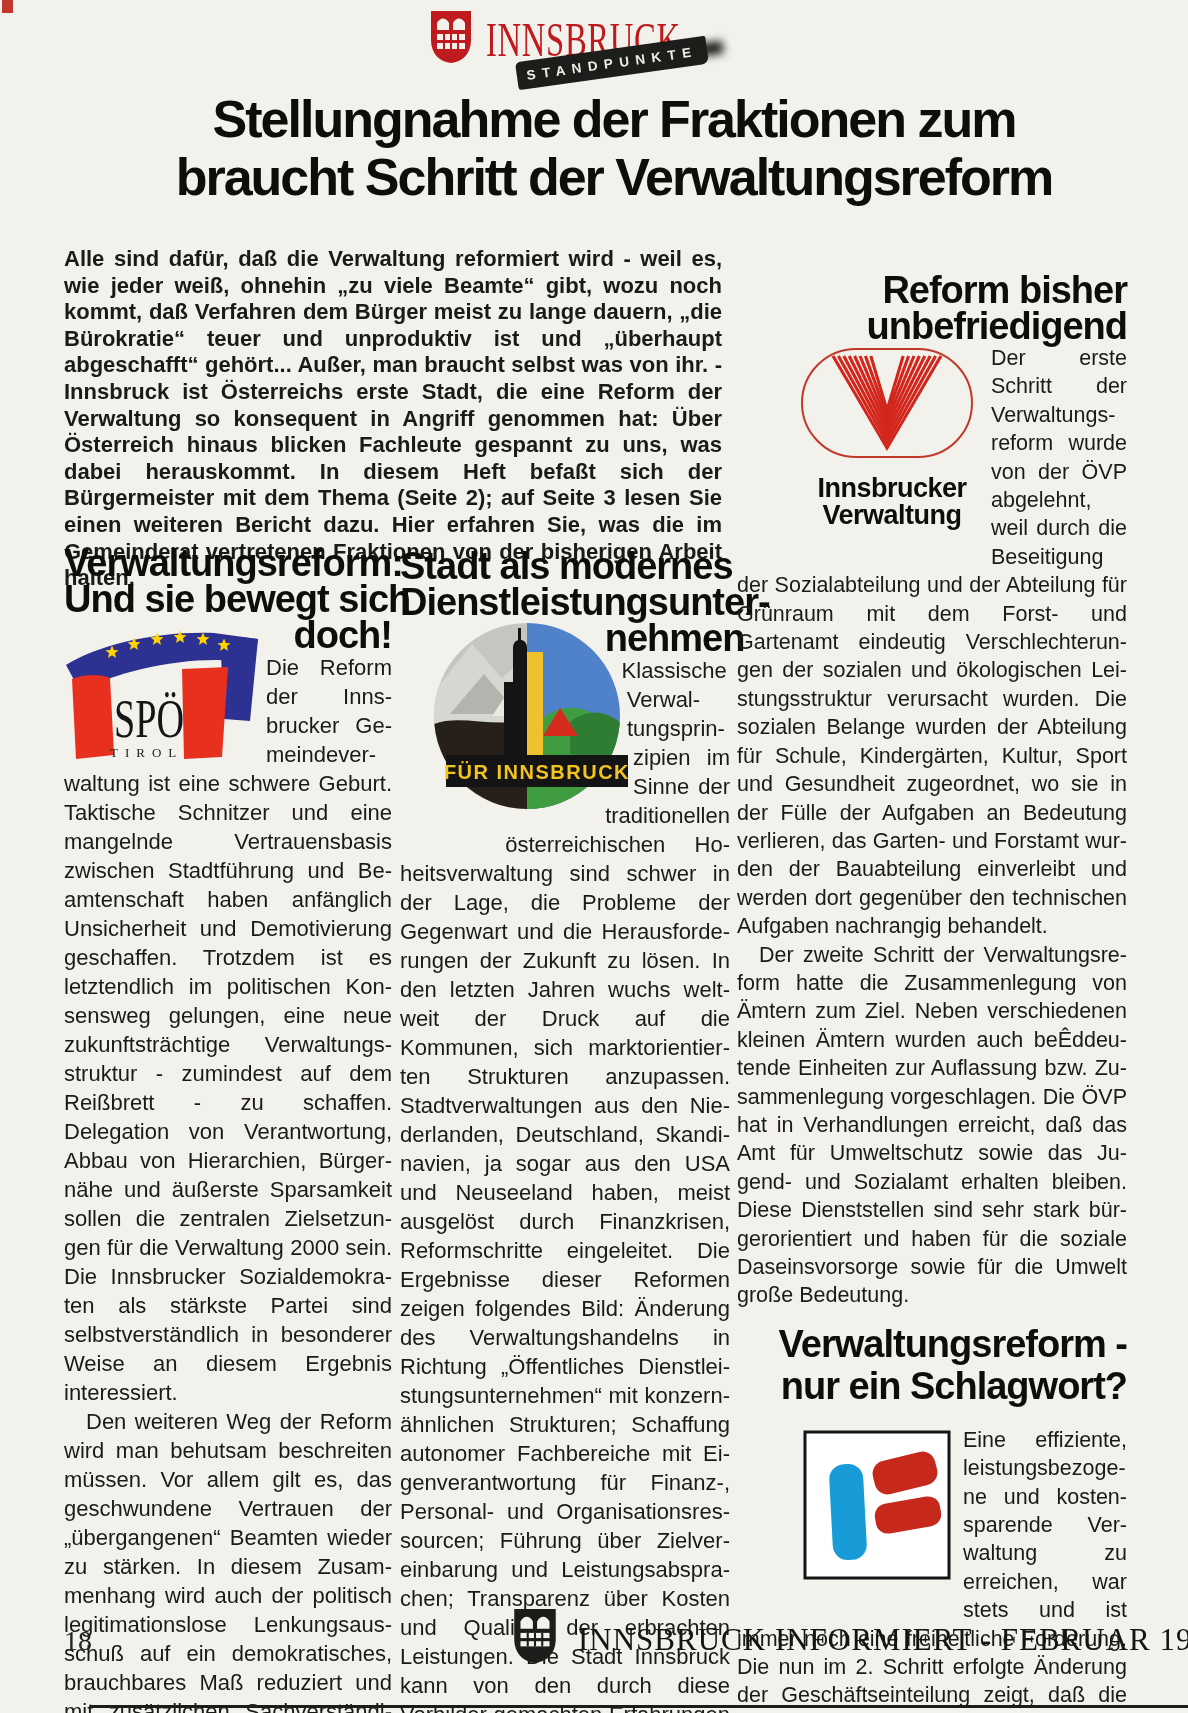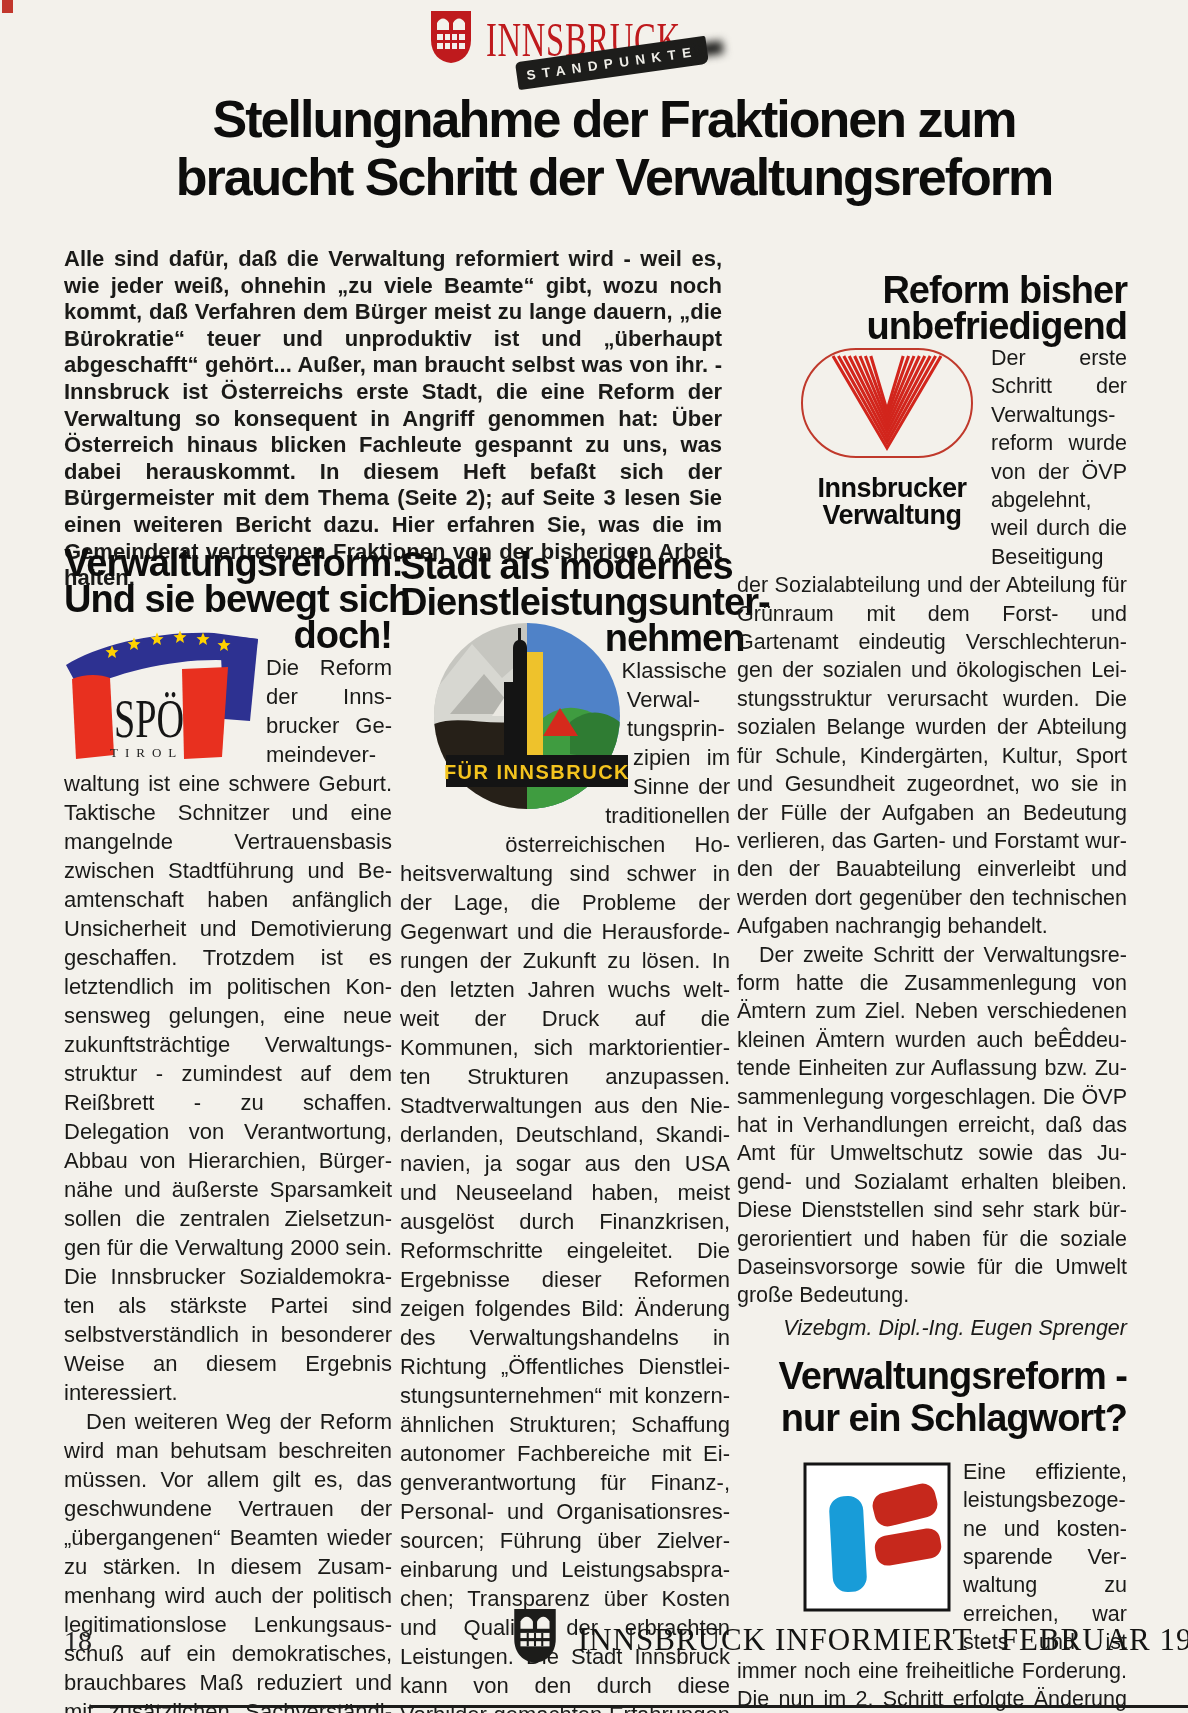--- a/index.html
+++ b/index.html
@@ -181,21 +181,20 @@
           <path d="M71.8,10 L88,64.2 L104.2,10"></path>
         </g>
       </svg>
       <div class="vp-label">
         <div>Innsbrucker</div>
         <div>Verwaltung</div>
       </div>
     </div>
     <p>Der erste Schritt der Ver­wal­tungs­re­form wurde von der ÖVP ab­ge­lehnt, weil durch die Beseitigung der So­zial­ab­tei­lung und der Ab­tei­lung für Grünraum mit dem Forst- und Gartenamt eindeutig Ver­schlech­te­run­gen der sozialen und ökologischen Lei­stungs­struk­tur verursacht wurden. Die sozialen Belange wurden der Abteilung für Schule, Kin­der­gär­ten, Kultur, Sport und Gesundheit zugeordnet, wo sie in der Fülle der Aufgaben an Bedeutung verlieren, das Garten- und Forstamt wur­den der Bauabteilung einverleibt und werden dort gegenüber den tech­ni­schen Aufgaben nachrangig behandelt.</p>
     <p class="p-indent">Der zweite Schritt der Ver­wal­tungs­re­form hatte die Zu­sam­men­le­gung von Ämtern zum Ziel. Neben ver­schie­de­nen kleinen Ämtern wurden auch beÊddeu­ten­de Einheiten zur Auflassung bzw. Zu­sam­men­le­gung vor­ge­schla­gen. Die ÖVP hat in Verhandlungen erreicht, daß das Amt für Umweltschutz sowie das Ju­gend- und Sozialamt erhalten bleiben. Diese Dienststellen sind sehr stark bür­ger­or­ien­tiert und haben für die soziale Da­seins­vor­sor­ge sowie für die Umwelt große Bedeutung.</p>
-    <div class="sig c3sig">Vizebgm. Dipl.-Ing. Eugen Sprenger</div>
 
     <div class="h2 h2b">Verwaltungsreform -</div>
     <div class="h2" style="margin-bottom:22px;">nur ein Schlagwort?</div>
     <div class="f-float">
       <svg width="148" height="150" viewBox="0 0 148 150">
         <rect x="2" y="2" width="144" height="146" fill="#ffffff" stroke="#141414" stroke-width="3"></rect>
         <rect x="28" y="34" width="34" height="96" rx="15" fill="#189cd8" transform="rotate(-3 45 82)"></rect>
         <rect x="70" y="26" width="64" height="34" rx="13" fill="#c6281c" transform="rotate(-14 102 43)"></rect>
         <rect x="72" y="70" width="66" height="30" rx="12" fill="#c6281c" transform="rotate(-10 105 85)"></rect>
       </svg>

